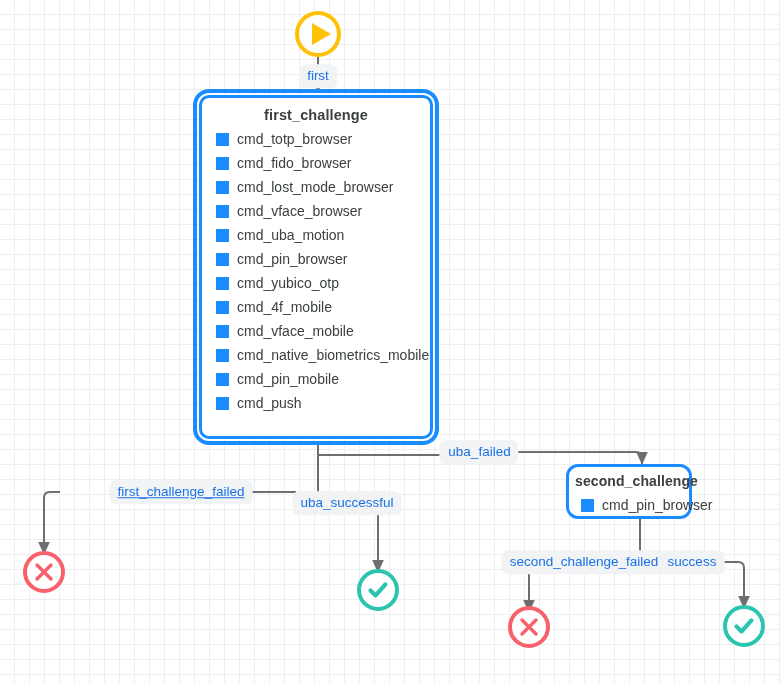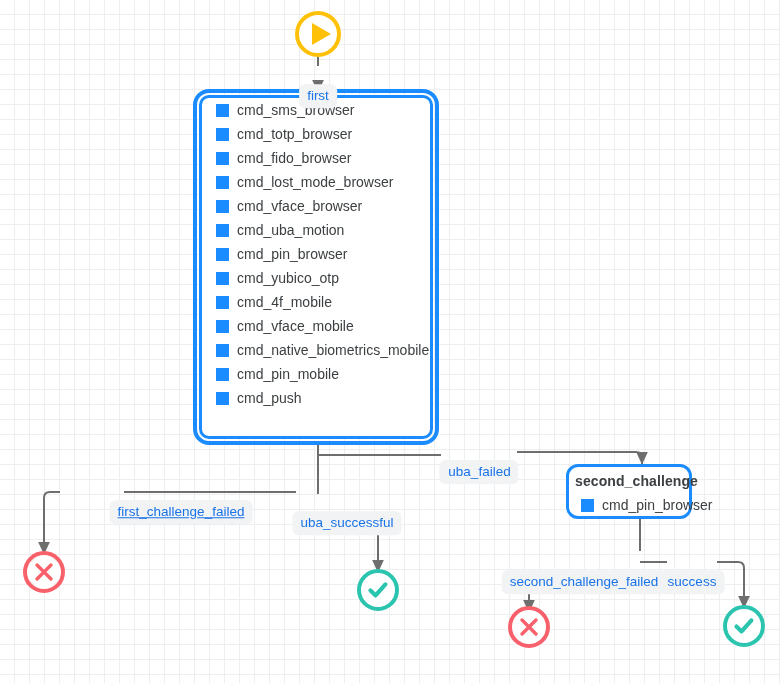--- a/index.html
+++ b/index.html
@@ -114,21 +114,20 @@
     position: absolute;
     background: #f1f3f4;
     color: #1a73e8;
     font-size: 13.5px;
     border-radius: 6px;
     padding: 4px 8px;
     white-space: nowrap;
     box-sizing: border-box;
     transform: translate(-50%, -50%);
     line-height: 1.15;
-    margin-top: 20px;
   }
 </style>
 </head>
 <body>
 
 <div id="canvas">
 
   <svg id="edges" width="780" height="683" viewBox="0 0 780 683">
     <defs>
       <marker id="arrow" markerWidth="9" markerHeight="9" refX="6.2" refY="3" orient="auto" markerUnits="strokeWidth">
@@ -157,25 +156,22 @@
 
       <path d="M717,562 L738,562 Q744,562 744,568 L744,608" marker-end="url(#arrow)"></path>
     </g>
   </svg>
 
   <div class="start-node" style="left:295px; top:11px;">
     <div class="tri"></div>
   </div>
 
   <div class="node selected" style="left:199px; top:95px; width:234px; height:344px;">
+    <div class="node-title">first_challenge</div>
     <div class="node-items">
-      <div class="node-item">
-        <span class="swatch"></span>
-        <span class="itext">cmd_sms_browser</span>
-      </div>
       <div class="node-item">
         <span class="swatch"></span>
         <span class="itext">cmd_totp_browser</span>
       </div>
       <div class="node-item">
         <span class="swatch"></span>
         <span class="itext">cmd_fido_browser</span>
       </div>
       <div class="node-item">
         <span class="swatch"></span>

